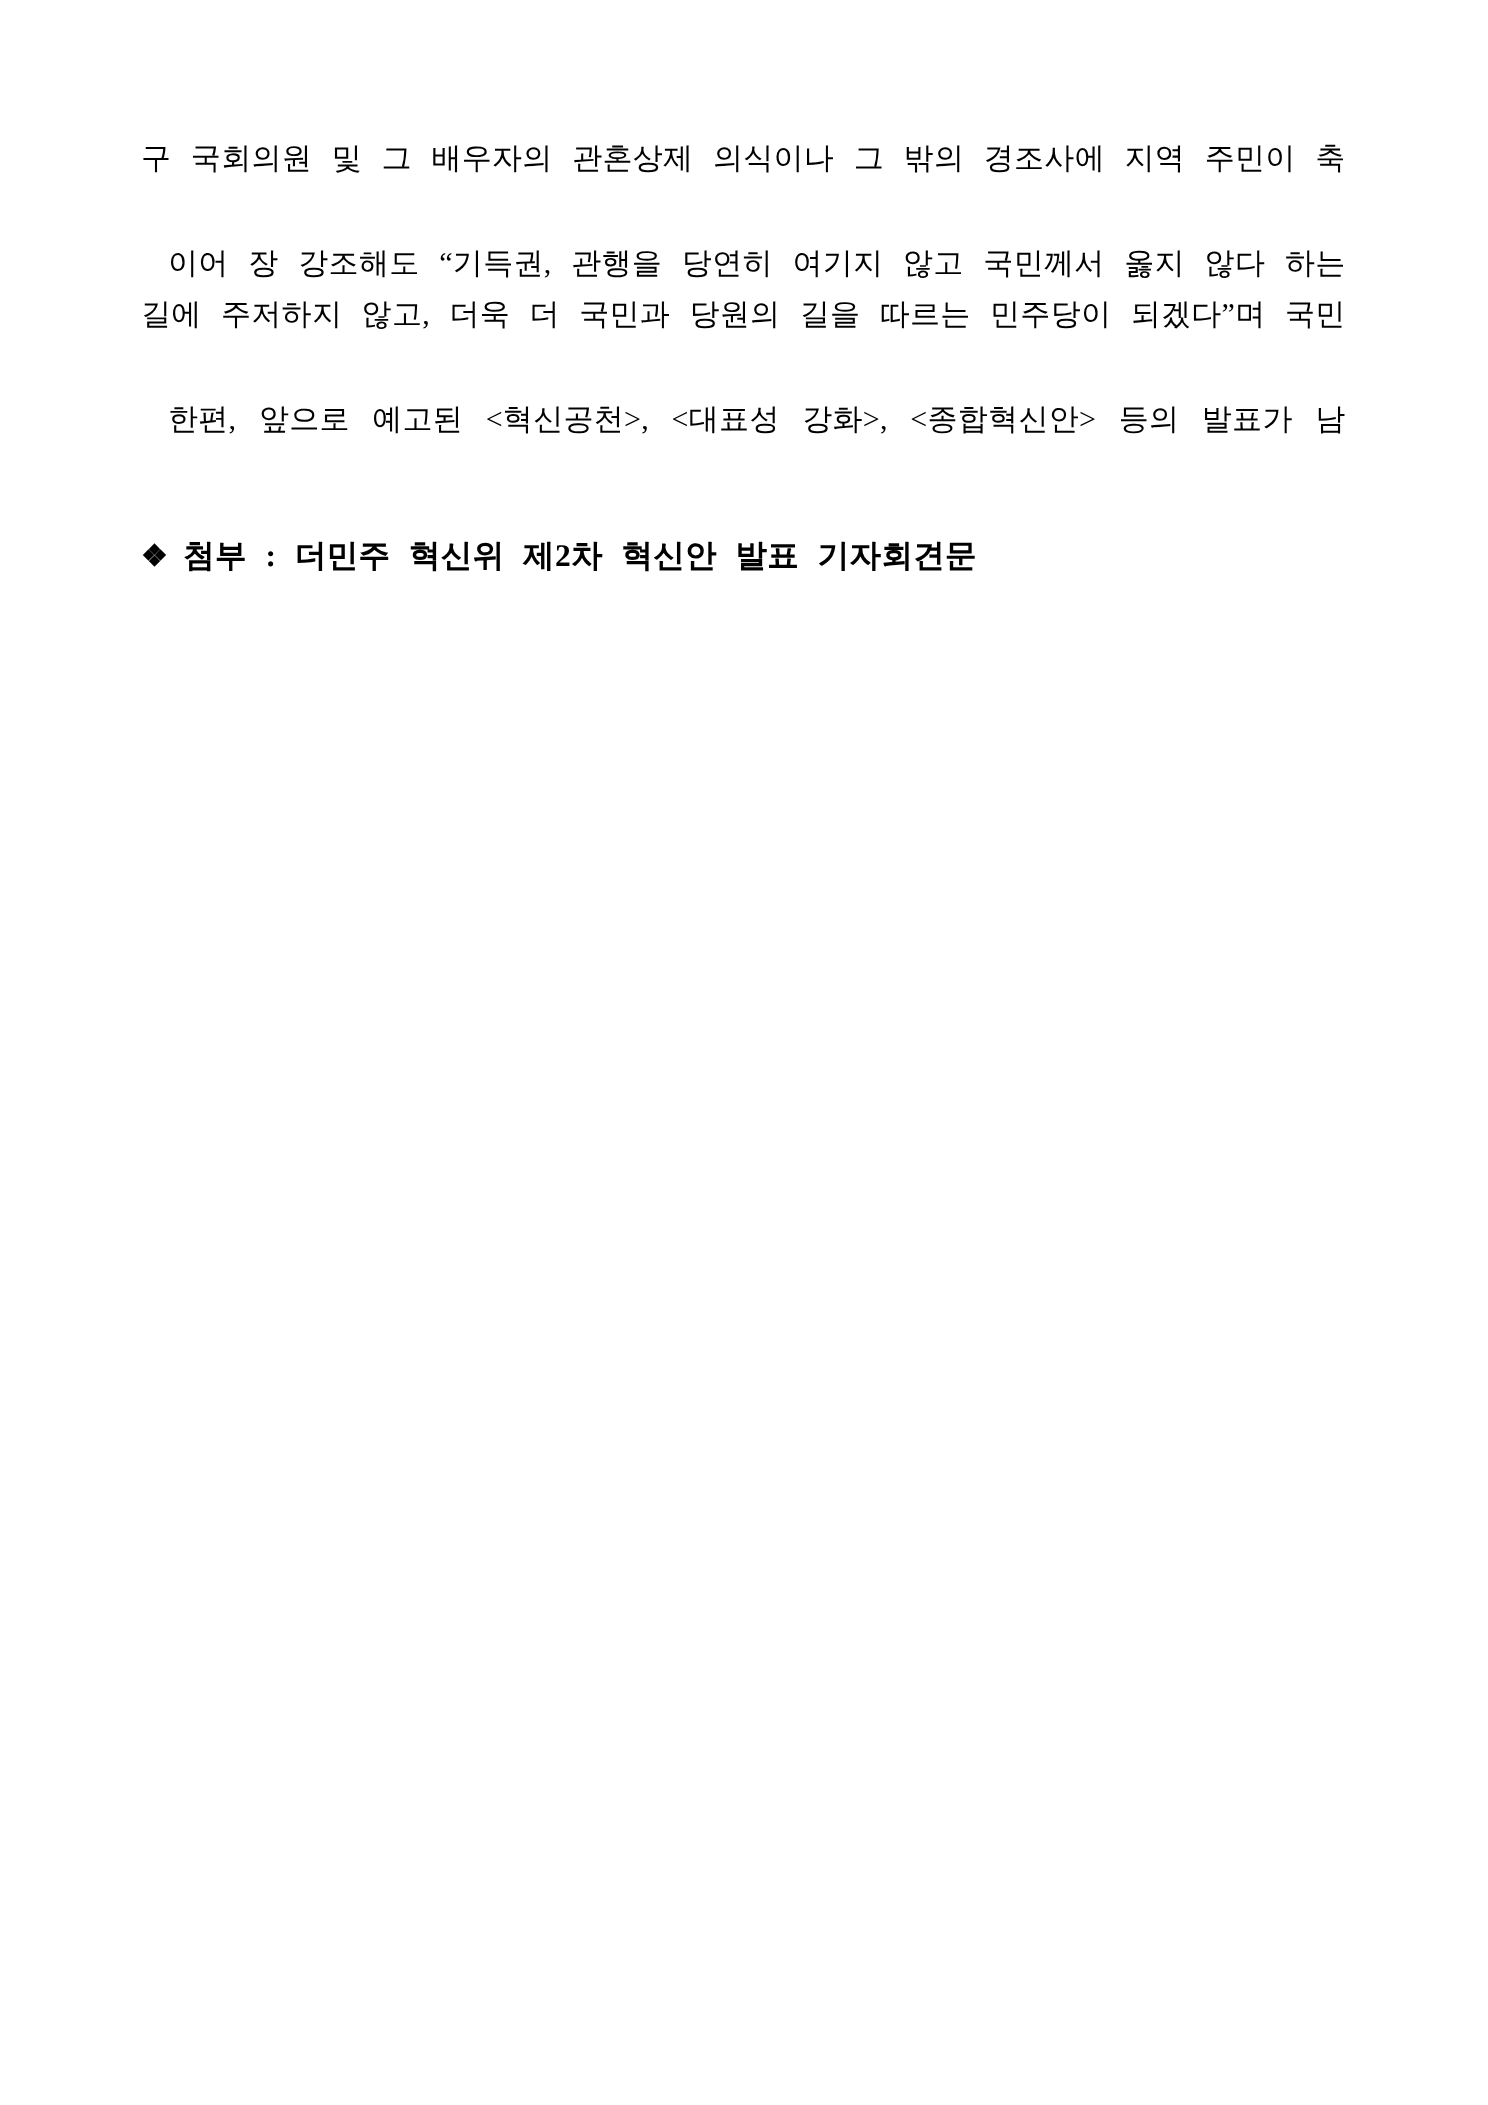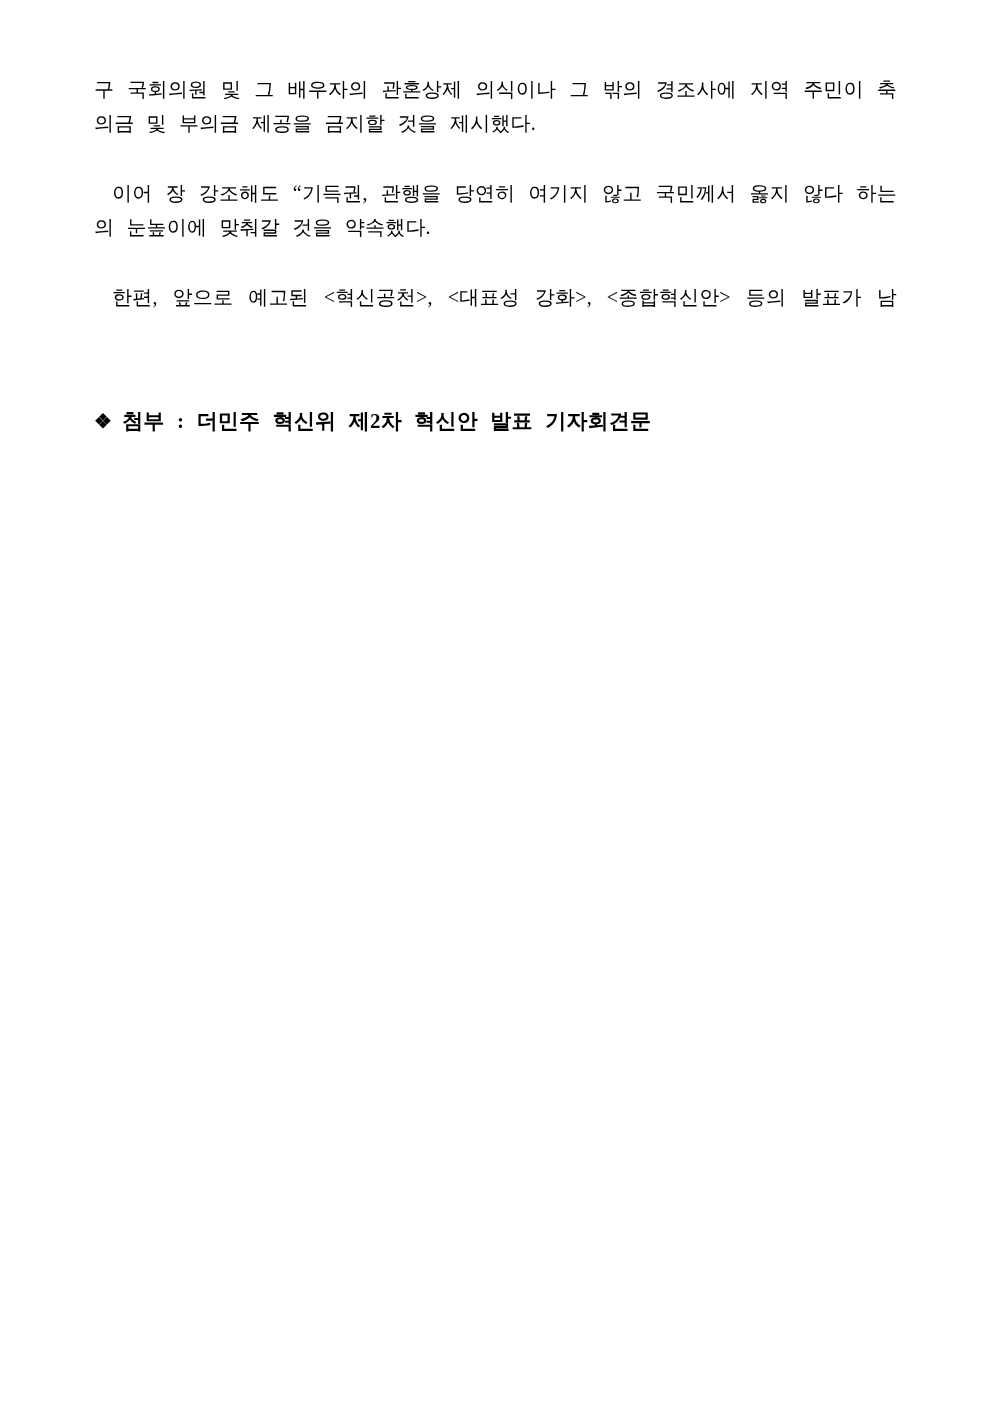--- a/index.html
+++ b/index.html
@@ -10,21 +10,21 @@
   .page {
     position: relative;
     width: 992px;
     height: 1403px;
     background: #ffffff;
     overflow: hidden;
   }
   .content {
     position: absolute;
     left: 94px;
-    top: 72px;
+    top: 89px;
     width: 803px;
     color: #000000;
     font-family: "Liberation Serif", "DejaVu Serif", serif;
     font-size: 20px;
     line-height: 34px;
     word-spacing: 7px;
     letter-spacing: 0.2px;
   }
   .para {
     margin: 0 0 36px 0;
@@ -34,21 +34,21 @@
     text-align-last: justify;
   }
   .line.last {
     text-align: left;
     text-align-last: left;
   }
   .line.first-indent {
     text-indent: 18px;
   }
   .attachment {
-    margin-top: 90px;
+    margin-top: 56px;
     font-weight: bold;
     font-size: 21px;
   }
   .attach-line1 {
     white-space: nowrap;
   }
   .bullet {
     display: inline-block;
     margin-right: 10px;
     font-size: 20px;
@@ -58,27 +58,26 @@
   }
 </style>
 </head>
 <body>
 
 <div class="page">
   <div class="content">
 
     <div class="para">
       <div class="line">구 국회의원 및 그 배우자의 관혼상제 의식이나 그 밖의 경조사에 지역 주민이 축</div>
-      <div class="line last">의금 및 부의금 제공을 금지할 것을 제시했다.</div>
     </div>
 
 
     <div class="para">
       <div class="line first-indent">이어 장 강조해도 “기득권, 관행을 당연히 여기지 않고 국민께서 옳지 않다 하는</div>
-      <div class="line last">의 눈높이에 맞춰갈 것을 약속했다.</div>
+      <div class="line">길에 주저하지 않고, 더욱 더 국민과 당원의 길을 따르는 민주당이 되겠다”며 국민</div>
     </div>
 
     <div class="para">
       <div class="line first-indent">한편, 앞으로 예고된 &lt;혁신공천&gt;, &lt;대표성 강화&gt;, &lt;종합혁신안&gt; 등의 발표가 남</div>
     </div>
 
     <div class="attachment">
       <div class="attach-line1">
         <span class="bullet">❖</span><span>첨부 : 더민주 혁신위 제2차 혁신안 발표 기자회견문</span>
       </div>

